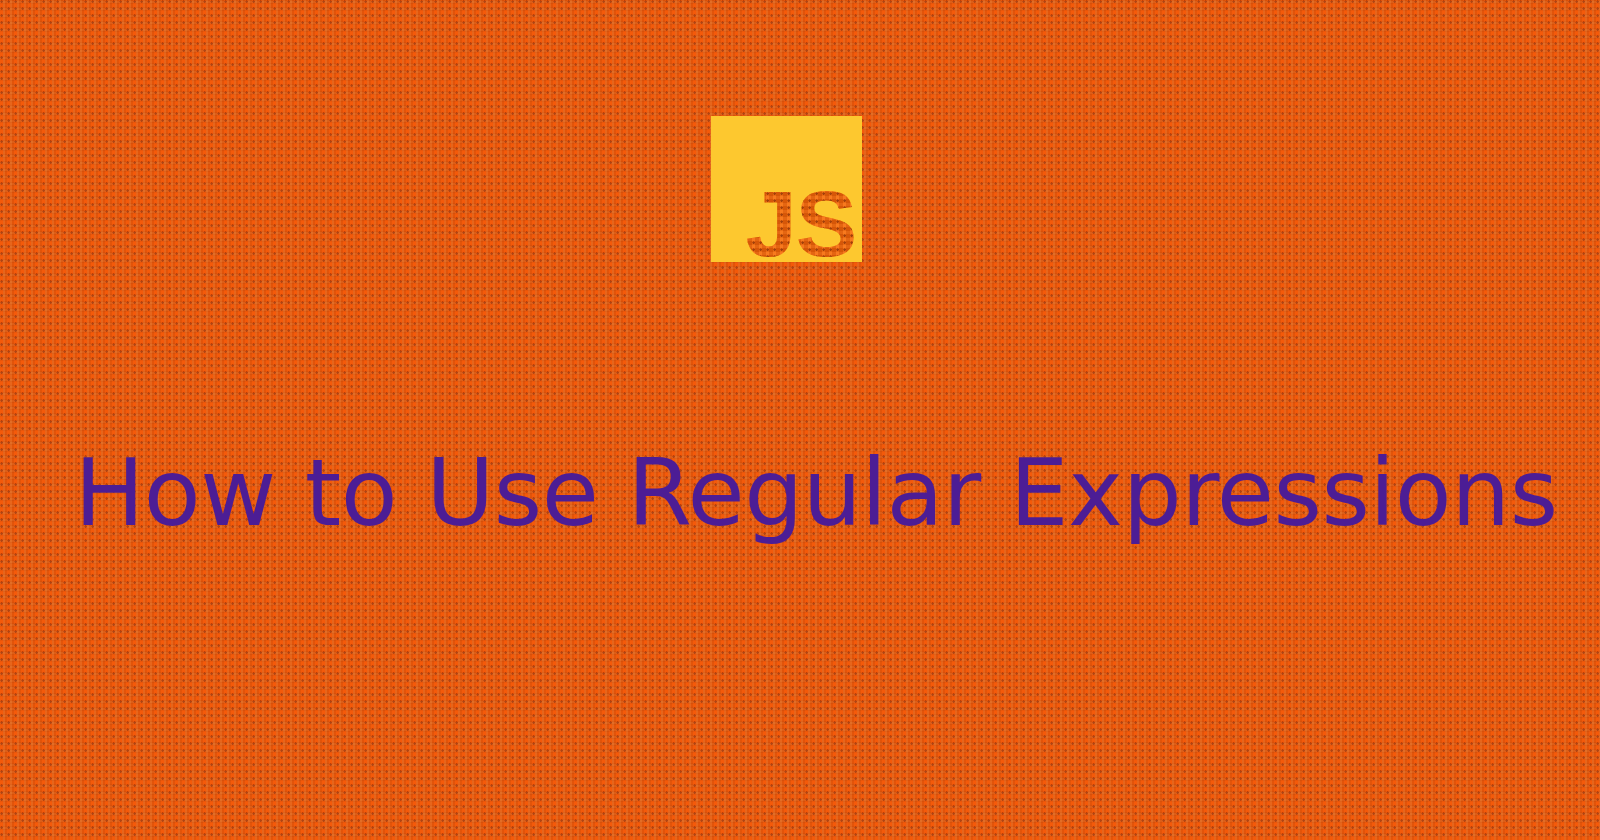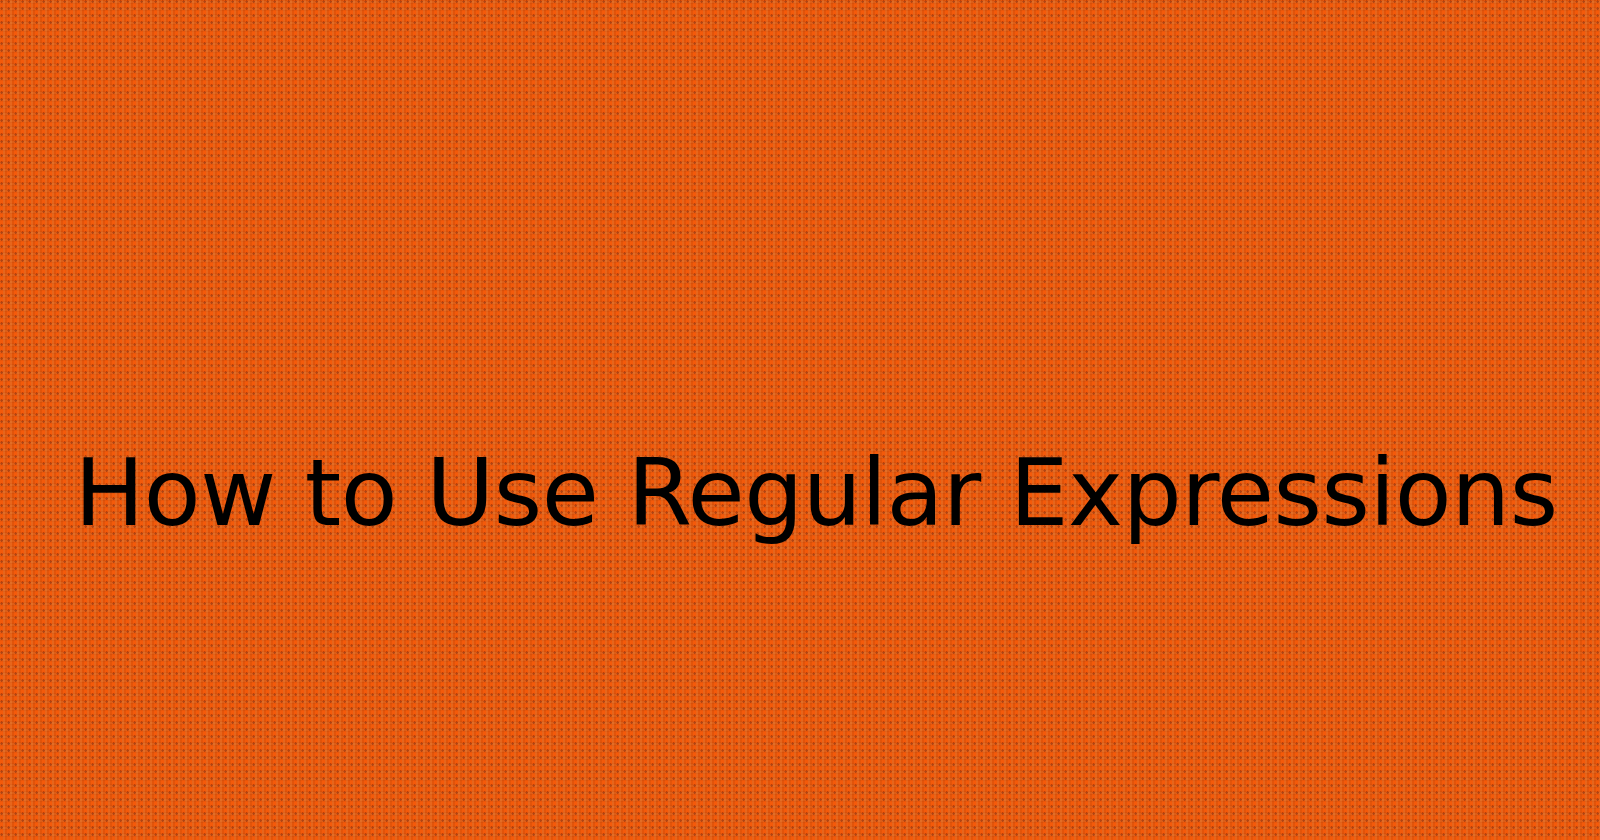--- a/index.html
+++ b/index.html
@@ -163,34 +163,38 @@
     z-index: 3;
   }
 
   .headline {
     display: inline-block;
     font-family: "DejaVu Sans", sans-serif;
     font-weight: 400;
     font-size: 93px;
     line-height: 1.02;
     letter-spacing: -0.5px;
-    color: #000000;
+    color: #4c1d95;
     white-space: nowrap;
     user-select: none;
     margin-left: 32px;
     
     -webkit-font-smoothing: antialiased;
   }
 </style>
 </head>
 <body>
 
 <div class="banner">
 
   <div class="texture"></div>
   <div class="texture-soft"></div>
 
+  <div class="js-logo">
+    <span class="js-logo-text">JS</span>
+    <span class="js-logo-texture">JS</span>
+  </div>
 
   <div class="headline-wrap">
     <h1 class="headline">How to Use Regular Expressions</h1>
   </div>
 
 </div>
 
 </body></html>

